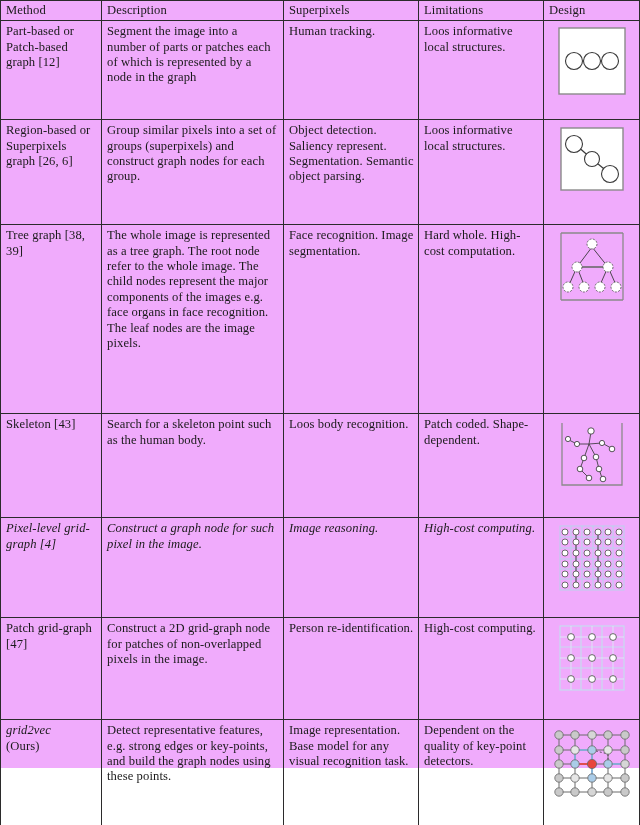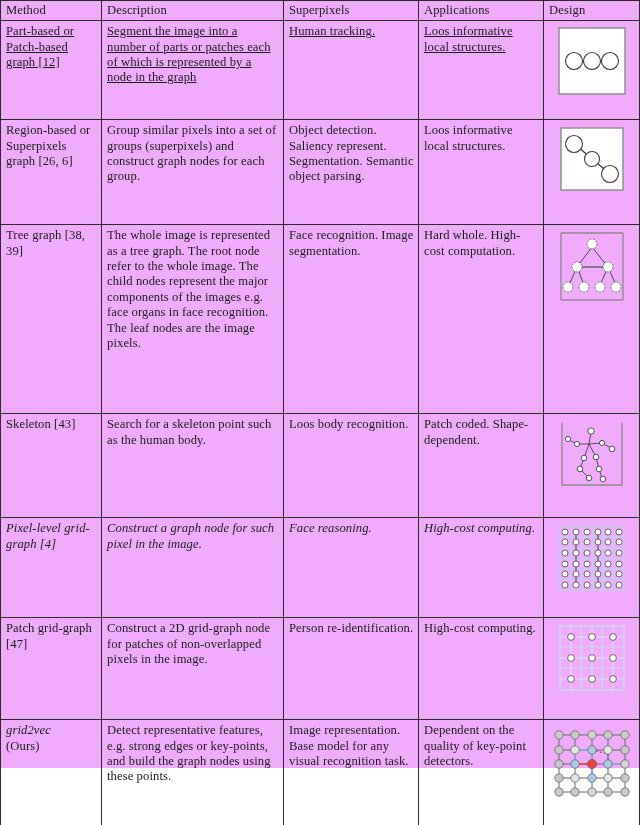--- a/index.html
+++ b/index.html
@@ -52,21 +52,21 @@
   .italic { font-style: italic; }
 
   .design-cell {
     text-align: center;
     vertical-align: middle;
     padding: 4px 2px;
   }
   .design-cell svg { display: block; margin: 0 auto; }
 
   
-  .r1 td { height: 92px; text-decoration: underline; }
+  .r1 td { height: 92px; }
   .r2 td { height: 98px; }
   .r3 td { height: 182px; }
   .r4 td { height: 97px; }
   .r5 td { height: 93px; font-style: italic; }
   .r6 td { height: 95px; margin-top: 12px; }
   .r7 td { height: 101px; }
 </style>
 </head>
 <body>
 
@@ -77,21 +77,21 @@
         <col class="c-desc">
         <col class="c-app">
         <col class="c-lim">
         <col class="c-design">
   </colgroup>
   <thead>
     <tr>
       <th>Method</th>
       <th>Description</th>
       <th>Superpixels</th>
-      <th>Applications</th>
+      <th>Limitations</th>
       <th>Design</th>
     </tr>
   </thead>
   <tbody>
 
     <tr class="r1">
       <td class="just">Part-based or Patch-based graph [12]</td>
       <td class="just">Segment the image into a number of parts or patches each of which is represented by a node in the graph</td>
       <td class="just">Human tracking.</td>
       <td class="just">Loos informative local structures.</td>
@@ -184,21 +184,21 @@
             <circle cx="46" cy="52" r="2.8"></circle>
             <circle cx="50" cy="62" r="2.8"></circle>
           </g>
         </svg>
       </td>
     </tr>
 
     <tr class="r5">
       <td class="just">Pixel-level grid-graph [4]</td>
       <td class="just">Construct a graph node for such pixel in the image.</td>
-      <td class="just">Face reasoning.</td>
+      <td class="just">Image reasoning.</td>
       <td class="just">High-cost computing.</td>
       <td class="design-cell">
         <svg width="74" height="74" viewBox="0 0 74 74">
           <g stroke="#b8d4ea" stroke-width="1" fill="none">
             <rect x="5" y="5" width="64" height="64"></rect>
             <line x1="5" y1="16" x2="69" y2="16"></line>
                 <line x1="5" y1="27" x2="69" y2="27"></line>
             <line x1="5" y1="38" x2="69" y2="38"></line>
                 <line x1="5" y1="48" x2="69" y2="48"></line>
             <line x1="5" y1="58" x2="69" y2="58"></line>

